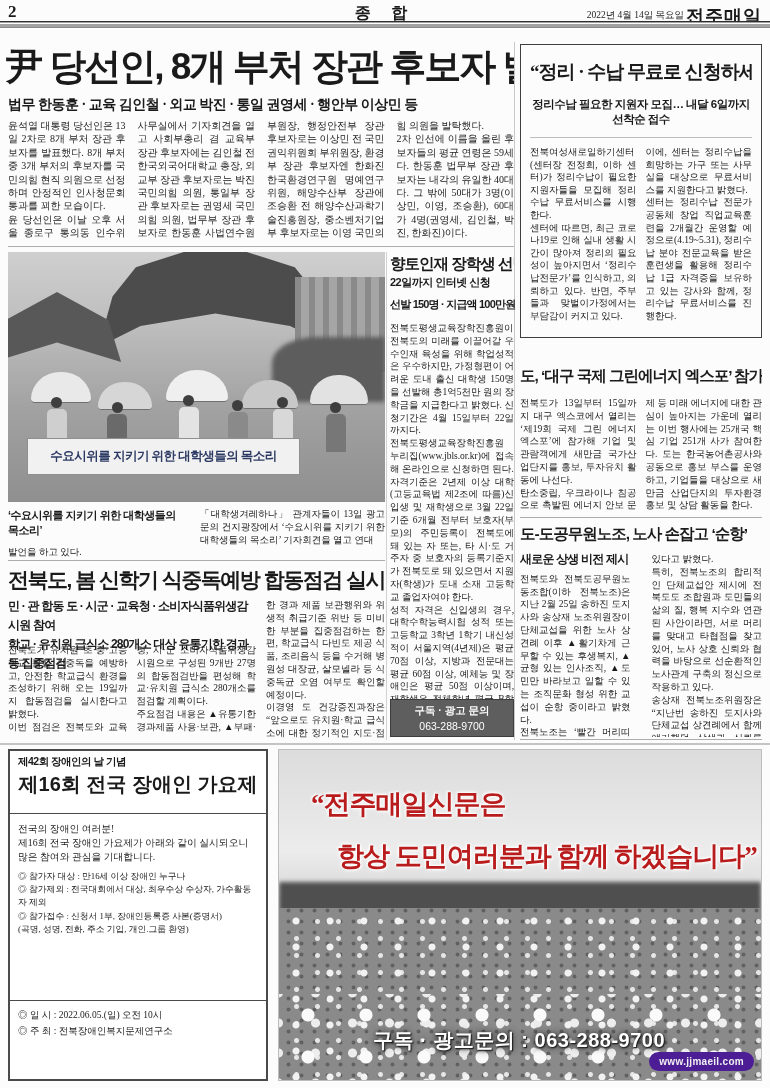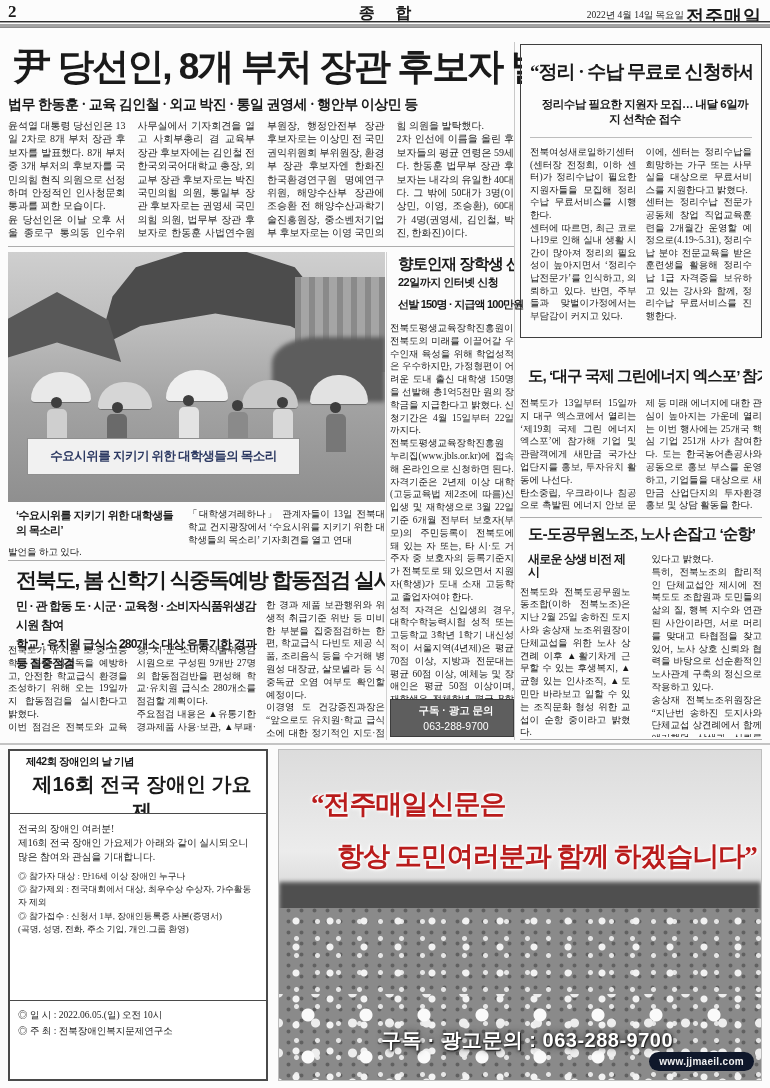--- a/index.html
+++ b/index.html
@@ -1,19 +1,19 @@
 <!DOCTYPE html>
 <html><head>
 <meta charset="utf-8">
 <style>
   html,body{margin:0;padding:0;background:#e8e8e8;}
   #page{position:relative;width:770px;height:1088px;background:#fcfcfc;margin:0 auto;overflow:hidden;
         font-family:"Liberation Serif",serif;color:#1a1a1a;}
   .abs{position:absolute;}
-  .sans{font-family:"Liberation Sans",sans-serif;padding-left:8px;}
+  .sans{font-family:"Liberation Sans",sans-serif;}
   .just{text-align:justify;word-break:break-all;}
   .pre{white-space:pre-line;}
   
   .pageno{left:8px;top:2px;font-size:17px;font-weight:bold;}
   .secttl{left:0;right:0;top:3px;text-align:center;font-size:16px;font-weight:bold;letter-spacing:8px;}
   .hdate{right:86px;top:9px;font-size:9.5px;color:#222;}
   .masthead{right:8px;top:4px;font-size:18px;font-weight:bold;letter-spacing:1px;}
   .toprule{left:0;top:21px;width:770px;height:7px;border-top:1.5px solid #2e2e2e;background:#a2a2a2;border-bottom:1px solid #8a8a8a;box-sizing:border-box;border-left:none;}
   .toprule-gap{left:0;top:22.5px;width:770px;height:1.5px;background:#fcfcfc;}
   
@@ -45,21 +45,21 @@
   .bldg{position:absolute;right:0;top:10%;width:24%;height:38%;background:#9b9b9b;
         background-image:repeating-linear-gradient(90deg,#8a8a8a 0 6px,#a5a5a5 6px 14px);}
   .trees-r{position:absolute;right:0;top:34%;width:30%;height:26%;background:#5d5d5d;border-radius:40% 0 0 10%;filter:blur(2px);}
   .umb{position:absolute;border-radius:50% 50% 4px 4px / 90% 90% 4px 4px;border-bottom:1px solid #707070;}
   .person{position:absolute;width:22px;height:52px;}
   .person .ph{width:11px;height:11px;border-radius:50%;background:#3e3e3e;margin:0 auto;}
   .person .pb{width:20px;height:38px;border-radius:5px 5px 0 0;margin:1px auto 0;}
   .banner{position:absolute;left:5%;bottom:11%;width:72%;height:14%;background:#f1f1f1;border:1px solid #8f8f8f;
           display:flex;align-items:center;justify-content:center;font-size:12.5px;font-weight:bold;color:#2d3a63;letter-spacing:-0.5px;white-space:nowrap;overflow:hidden;}
   
-  .caption{left:8px;top:508px;width:377px;height:48px;display:flex;gap:12px;}
+  .caption{left:8px;top:508px;width:377px;height:48px;display:flex;gap:24px;}
   .cap-l{width:168px;flex:none;}
   .cap-ttl{font-size:11px;font-weight:bold;letter-spacing:-0.5px;}
   .cap-l2{font-size:9.5px;margin-top:8px;}
   .cap-r{flex:1;font-size:9.5px;line-height:13px;}
   
   .sch{left:390px;top:254px;width:124px;}
   .sch-hl{font-size:15.5px;font-weight:bold;letter-spacing:-1px;white-space:nowrap;overflow:hidden;}
   .sch-s1{font-size:11px;font-weight:bold;margin-top:0;letter-spacing:-0.5px;}
   .sch-s2{font-size:11px;font-weight:bold;margin-top:7px;letter-spacing:-0.8px;white-space:nowrap;}
   .sch-body{margin-top:10px;height:386px;font-size:9.5px;line-height:12.8px;overflow:hidden;}
@@ -110,21 +110,21 @@
     background-image:
       radial-gradient(circle,#fafafa 6px,rgba(0,0,0,0) 7px),
       radial-gradient(circle,#4f4f4f 2.5px,rgba(0,0,0,0) 3.5px),
       radial-gradient(circle,#ededed 4px,rgba(0,0,0,0) 5px);
     background-size:58px 42px,58px 42px,37px 30px;background-position:0 0,0 0,18px 14px;}
   .slogan{position:absolute;left:32px;top:36px;font-size:27px;font-weight:bold;letter-spacing:-1px;color:#b91c1c;
           text-shadow:0 0 5px #fff,1px 1px 2px #fff,-1px -1px 2px #fff;}
   .slogan .s2{margin-left:26px;margin-top:16px;}
   .p-contact{position:absolute;left:94px;bottom:26px;font-size:20px;font-weight:bold;color:#fff;letter-spacing:0.5px;
              text-shadow:0 1px 3px #333,0 0 7px #222,1px 1px 1px #111;}
-  .p-site{position:absolute;right:7px;bottom:9px;background:#0f172a;color:#f0f0f0;border-radius:12px;
+  .p-site{position:absolute;right:7px;bottom:9px;background:#4c1d95;color:#f0f0f0;border-radius:12px;
           padding:4px 10px;font-size:10px;font-weight:bold;letter-spacing:0.3px;}
 </style>
 </head>
 <body>
 
 <div id="page">
 
   <div class="abs pageno">2</div>
   <div class="abs secttl sans">종 합</div>
   <div class="abs hdate">2022년 4월 14일 목요일</div>
@@ -199,21 +199,21 @@
         <div class="pb" style="background:#777;"></div>
       </div>
     <div class="banner">수요시위를 지키기 위한 대학생들의 목소리</div>
   </div>
 
   <div class="abs caption">
     <div class="cap-l">
       <div class="cap-ttl sans">‘수요시위를 지키기 위한 대학생들의 목소리’</div>
       <div class="cap-l2">발언을 하고 있다.</div>
     </div>
-    <div class="cap-r just">「대학생겨레하나」 관계자들이 13일 전북대학교 건지광장에서 ‘수요시위를 지키기 위한 대학생들의 목소리’ 기자회견을 열고 연대</div>
+    <div class="cap-r just">「대학생겨레하나」 관계자들이 13일 광고문의 건지광장에서 ‘수요시위를 지키기 위한 대학생들의 목소리’ 기자회견을 열고 연대</div>
   </div>
 
   <div class="abs sch">
     <div class="sch-hl sans">향토인재 장학생 선발</div>
     <div class="sch-s1 sans">22일까지 인터넷 신청</div>
     <div class="sch-s2 sans">선발 150명 · 지급액 100만원</div>
     <div class="sch-body just pre">전북도평생교육장학진흥원이 전북도의 미래를 이끌어갈 우수인재 육성을 위해 학업성적은 우수하지만, 가정형편이 어려운 도내 출신 대학생 150명을 선발해 총1억5천만 원의 장학금을 지급한다고 밝혔다. 신청기간은 4월 15일부터 22일까지다.
 전북도평생교육장학진흥원 누리집(www.jbls.or.kr)에 접속해 온라인으로 신청하면 된다.
 자격기준은 2년제 이상 대학(고등교육법 제2조에 따름)신입생 및 재학생으로 3월 22일 기준 6개월 전부터 보호자(부모)의 주민등록이 전북도에 돼 있는 자 또는, 타 시·도 거주자 중 보호자의 등록기준지가 전북도로 돼 있으면서 지원자(학생)가 도내 소재 고등학교 졸업자여야 한다.
 성적 자격은 신입생의 경우, 대학수학능력시험 성적 또는 고등학교 3학년 1학기 내신성적이 서울지역(4년제)은 평균 70점 이상, 지방과 전문대는 평균 60점 이상, 예체능 및 장애인은 평균 50점 이상이며, 재학생은 전체학년 평균 B학점 이상이면 신청이 가능하다.

